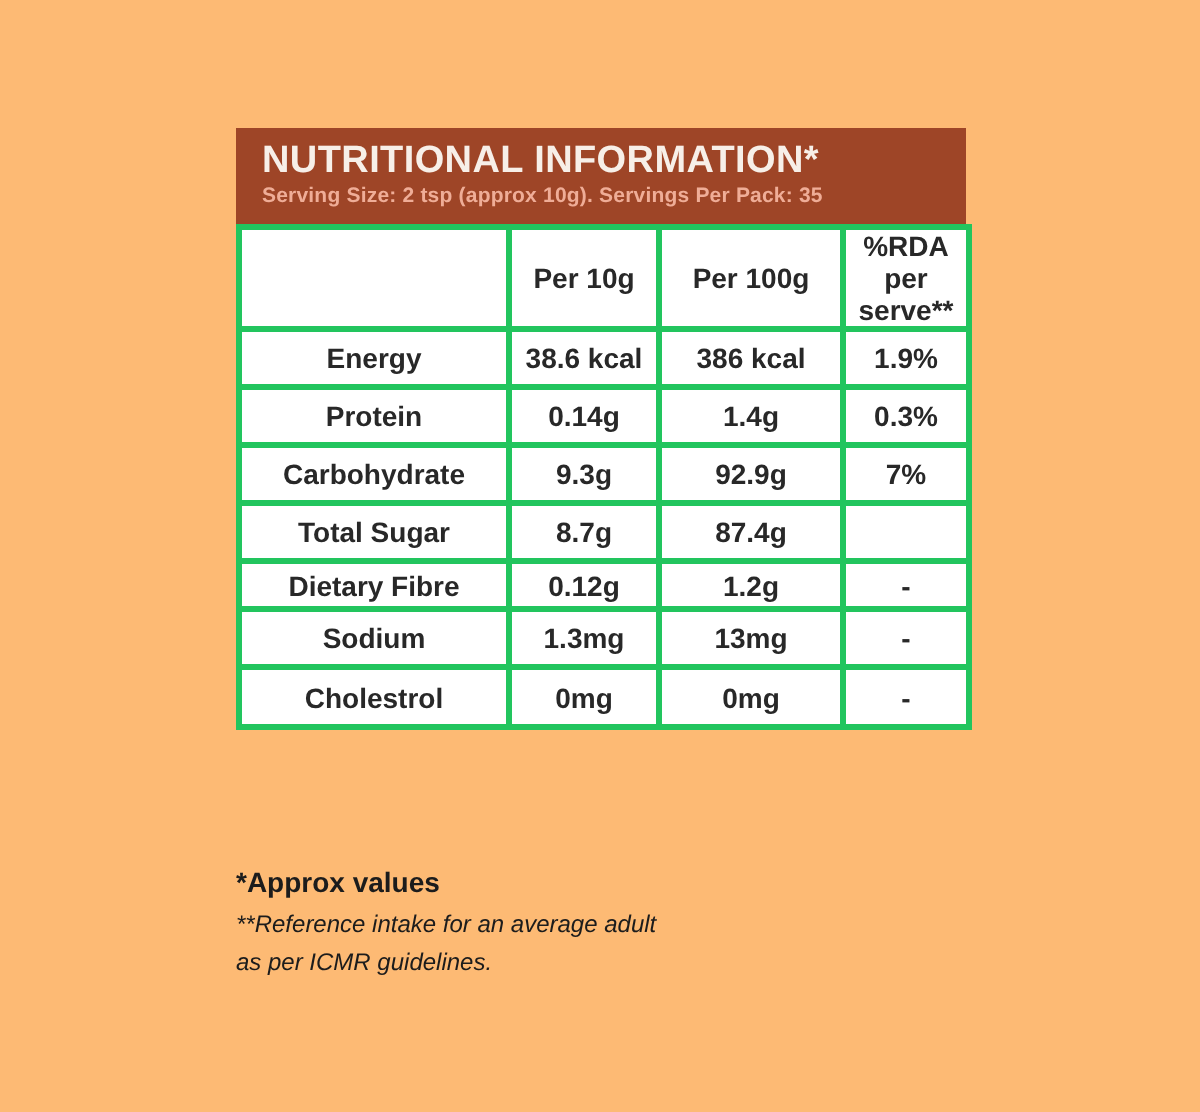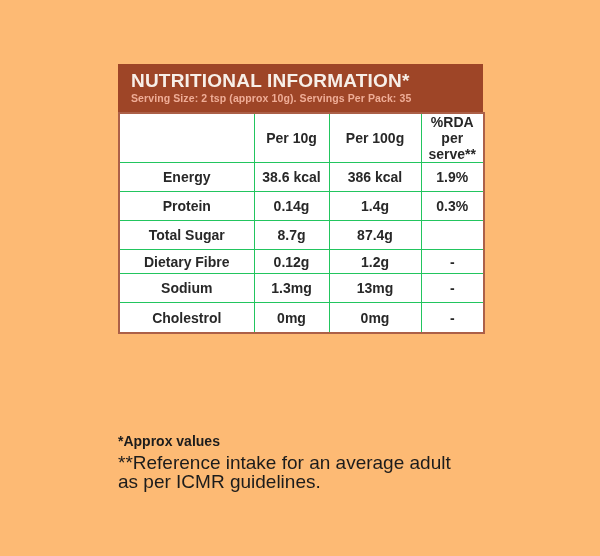--- a/index.html
+++ b/index.html
@@ -25,39 +25,39 @@
   .label-subtitle {
     font-size: 10.5px; font-weight: 700; letter-spacing: 0.1px;
     line-height: 1.3; white-space: nowrap;
   }
 
   table.nutrition {
     width: 365px; table-layout: fixed; border-collapse: collapse;
     background: #ffffff;
   }
   table.nutrition td, table.nutrition th {
-    border: 1px solid #22c55e;
+    border: 3px solid #22c55e;
     color: #282828;
     font-size: 14px; font-weight: 700;
     text-align: center; vertical-align: middle;
     padding: 0 2px;
   }
   table.nutrition { border: 2px solid #AC6048; }
   td.nutrient { text-align: left; padding-left: 13px; }
   th.rda-head { font-size: 11px; line-height: 1.15; font-weight: 700; }
   tr.head-row { height: 31px; }
   tr.std-row { height: 29px; }
   tr.double-row { height: 57px; }
   tr.short-row { height: 24px; }
   tr.tall-row { height: 30px; }
   .cell-line { display: block; line-height: 27px; }
 
   .footnotes { position: absolute; left: 118px; top: 431px; width: 360px; color: #1c1c1c; }
   .fn-approx { font-size: 14px; font-weight: 700; line-height: 20px; margin-bottom: 2px; }
-  .fn-ref { font-size: 19px; font-weight: 400; line-height: 19px; }
+  .fn-ref { font-size: 12px; font-weight: 400; line-height: 19px; font-style: italic; }
 </style>
 </head>
 <body>
 
 <div class="stage">
 
   <div class="label-card">
 
     <div class="label-header" style="background:#9E4527;">
       <div class="label-title" style="color:#F7EFE8;">NUTRITIONAL INFORMATION*</div>
@@ -86,20 +86,26 @@
           <td>1.9%</td>
         </tr>
 
         <tr class="std-row">
           <td class="nutrient">Protein</td>
           <td>0.14g</td>
           <td>1.4g</td>
           <td>0.3%</td>
         </tr>
 
+        <tr class="std-row">
+          <td class="nutrient">Carbohydrate</td>
+          <td>9.3g</td>
+          <td>92.9g</td>
+          <td>7%</td>
+        </tr>
 
         <tr class="std-row">
           <td class="nutrient">Total Sugar</td>
           <td>8.7g</td>
           <td>87.4g</td>
           <td></td>
         </tr>
 
 
         <tr class="short-row">

